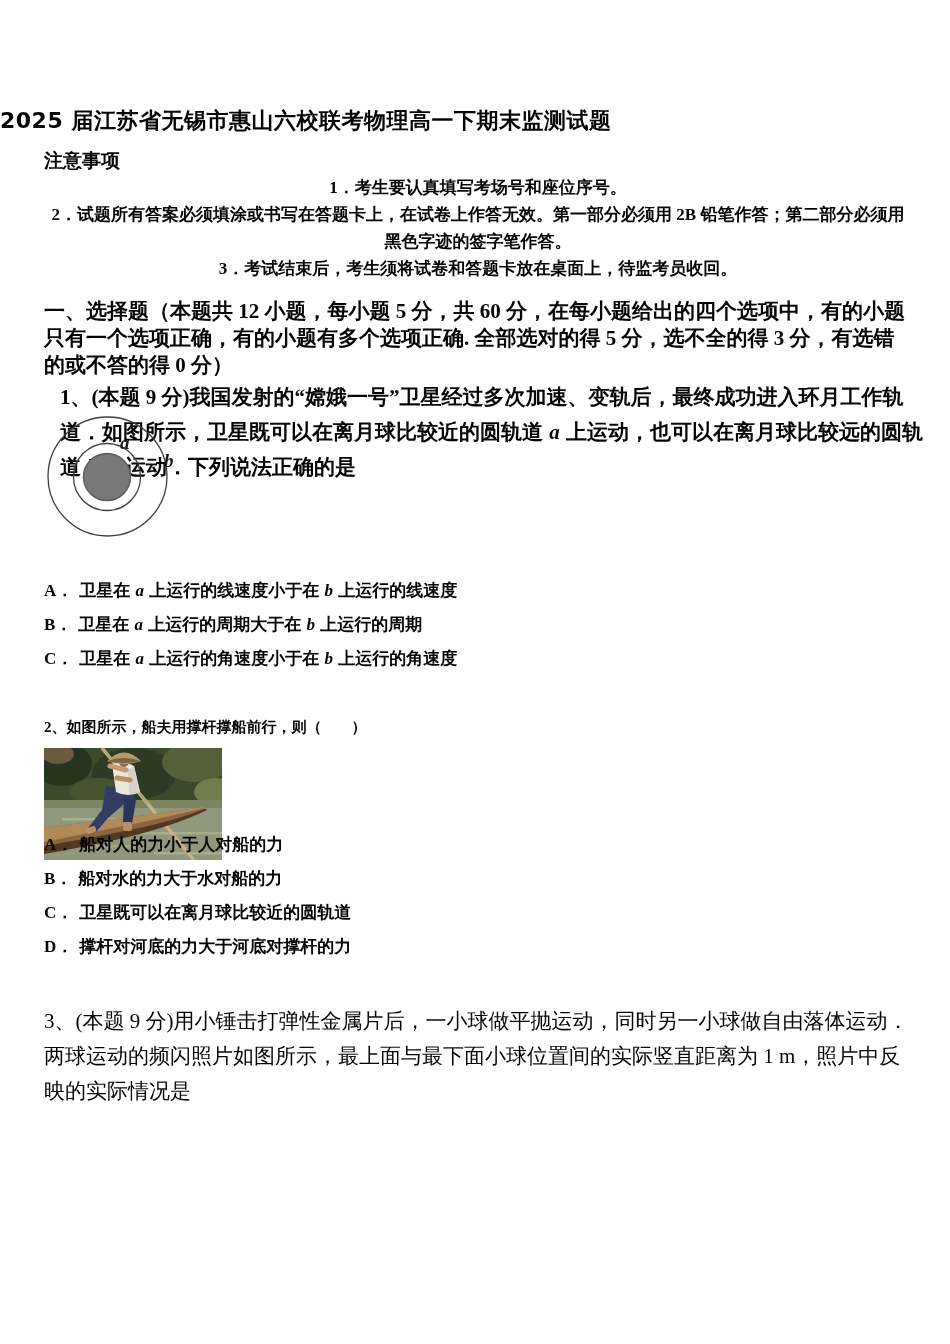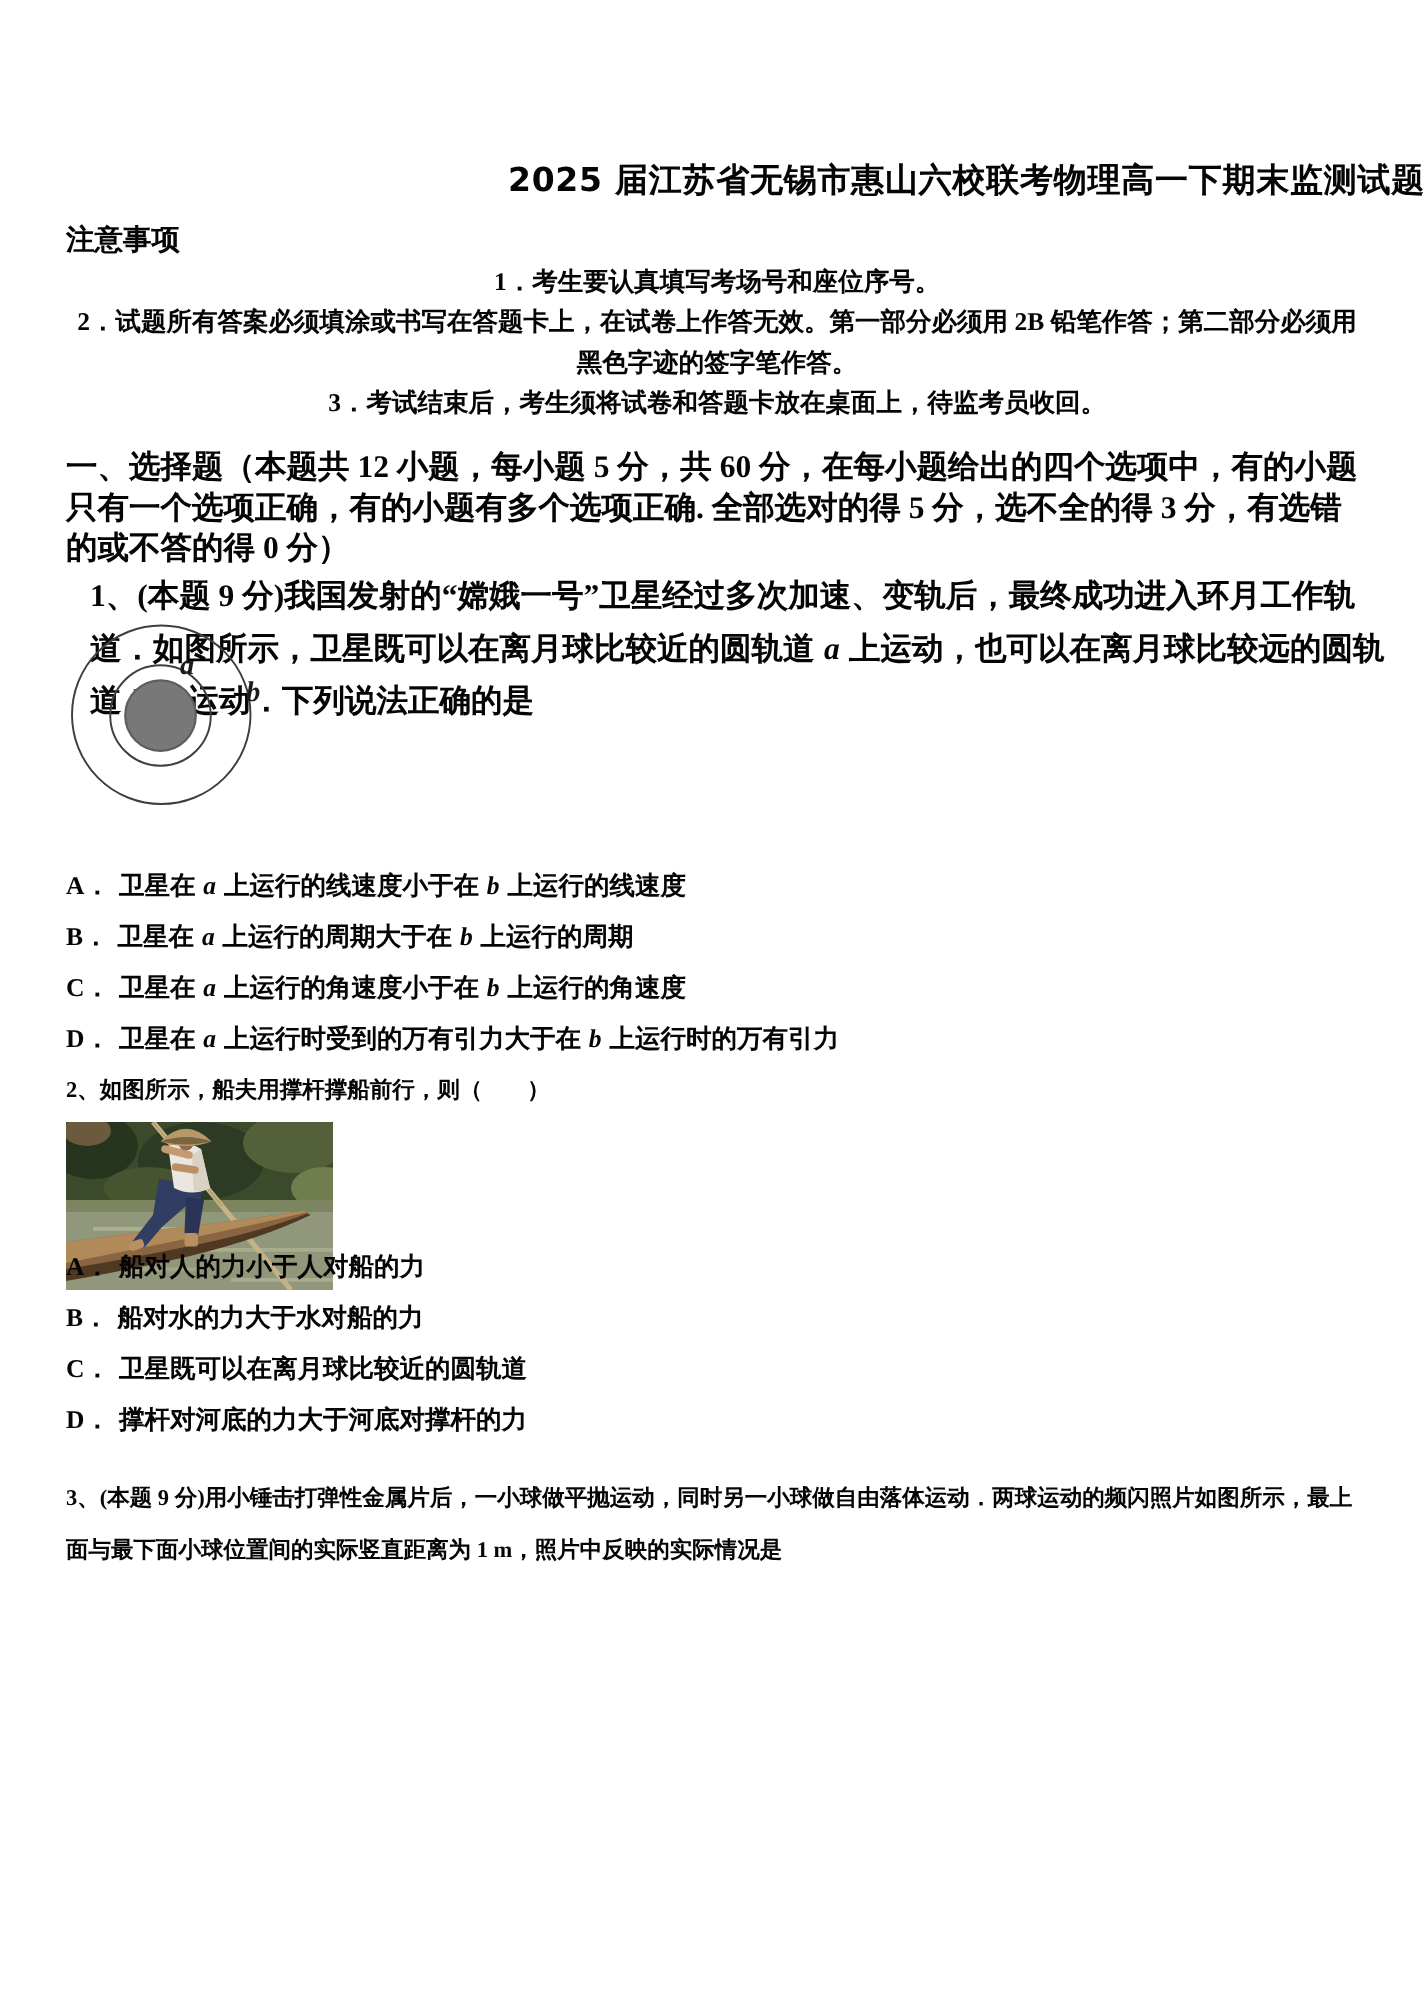--- a/index.html
+++ b/index.html
@@ -16,21 +16,21 @@
     color: #050505;
     font-family: "Liberation Serif", "DejaVu Serif", serif;
     overflow: hidden;
   }
   .page-title {
     position: absolute;
     top: 106px;
     left: 0;
     width: 100%;
     margin: 0;
-    text-align: right;
+    text-align: left;
     font-family: "DejaVu Sans", "Liberation Sans", sans-serif;
     font-size: 22px;
     line-height: 30px;
     font-weight: 800;
     letter-spacing: 0.5px;
   }
   .notice-block {
     position: absolute;
     top: 147px;
     left: 44px;
@@ -117,26 +117,26 @@
   .boat-photo {
     position: absolute;
     top: 748px;
     left: 44px;
     width: 178px;
     height: 112px;
     display: block;
   }
   .q3-stem {
     position: absolute;
-    top: 982px;
-    left: 44px;
-    width: 868px;
-    font-size: 15px;
+    top: 1004px;
+    left: 44px;
+    width: 868px;
+    font-size: 21px;
     line-height: 35px;
-    font-weight: 700;
+    font-weight: 400;
     margin: 0;
   }
 </style>
 </head>
 <body>
 
 <div class="page">
 
   <h1 class="page-title">2025 届江苏省无锡市惠山六校联考物理高一下期末监测试题</h1>
 
@@ -156,21 +156,20 @@
     <circle cx="61" cy="64" r="33.5" fill="none" stroke="#3f3f3f" stroke-width="1.3"></circle>
     <circle cx="61" cy="64" r="23.5" fill="#787878" stroke="#5e5e5e" stroke-width="1.5"></circle>
     <text class="orbit-label" x="74" y="36">a</text>
     <text class="orbit-label" x="118" y="54">b</text>
   </svg>
 
   <div class="options-block q1-options">
     <div class="opt-row"><span class="opt-label">A．</span><span class="opt-text"><span>卫星在 </span><span class="var">a</span><span> 上运行的线速度小于在 </span><span class="var">b</span><span> 上运行的线速度</span></span></div>
     <div class="opt-row"><span class="opt-label">B．</span><span class="opt-text"><span>卫星在 </span><span class="var">a</span><span> 上运行的周期大于在 </span><span class="var">b</span><span> 上运行的周期</span></span></div>
     <div class="opt-row"><span class="opt-label">C．</span><span class="opt-text"><span>卫星在 </span><span class="var">a</span><span> 上运行的角速度小于在 </span><span class="var">b</span><span> 上运行的角速度</span></span></div>
-    <div class="opt-row"><span class="opt-label">D．</span><span class="opt-text"><span>卫星在 </span><span class="var">a</span><span> 上运行时受到的万有引力大于在 </span><span class="var">b</span><span> 上运行时的万有引力</span></span></div>
   </div>
 
   <p class="q2-stem">2、如图所示，船夫用撑杆撑船前行，则（　　）</p>
 
   <svg class="boat-photo" viewBox="0 0 178 112" xmlns="http://www.w3.org/2000/svg">
 
     <rect x="0" y="0" width="178" height="112" fill="#8f977a"></rect>
 
     <rect x="0" y="0" width="178" height="60" fill="#3c4a2c"></rect>
     <ellipse cx="18" cy="16" rx="30" ry="22" fill="#27351f"></ellipse>

